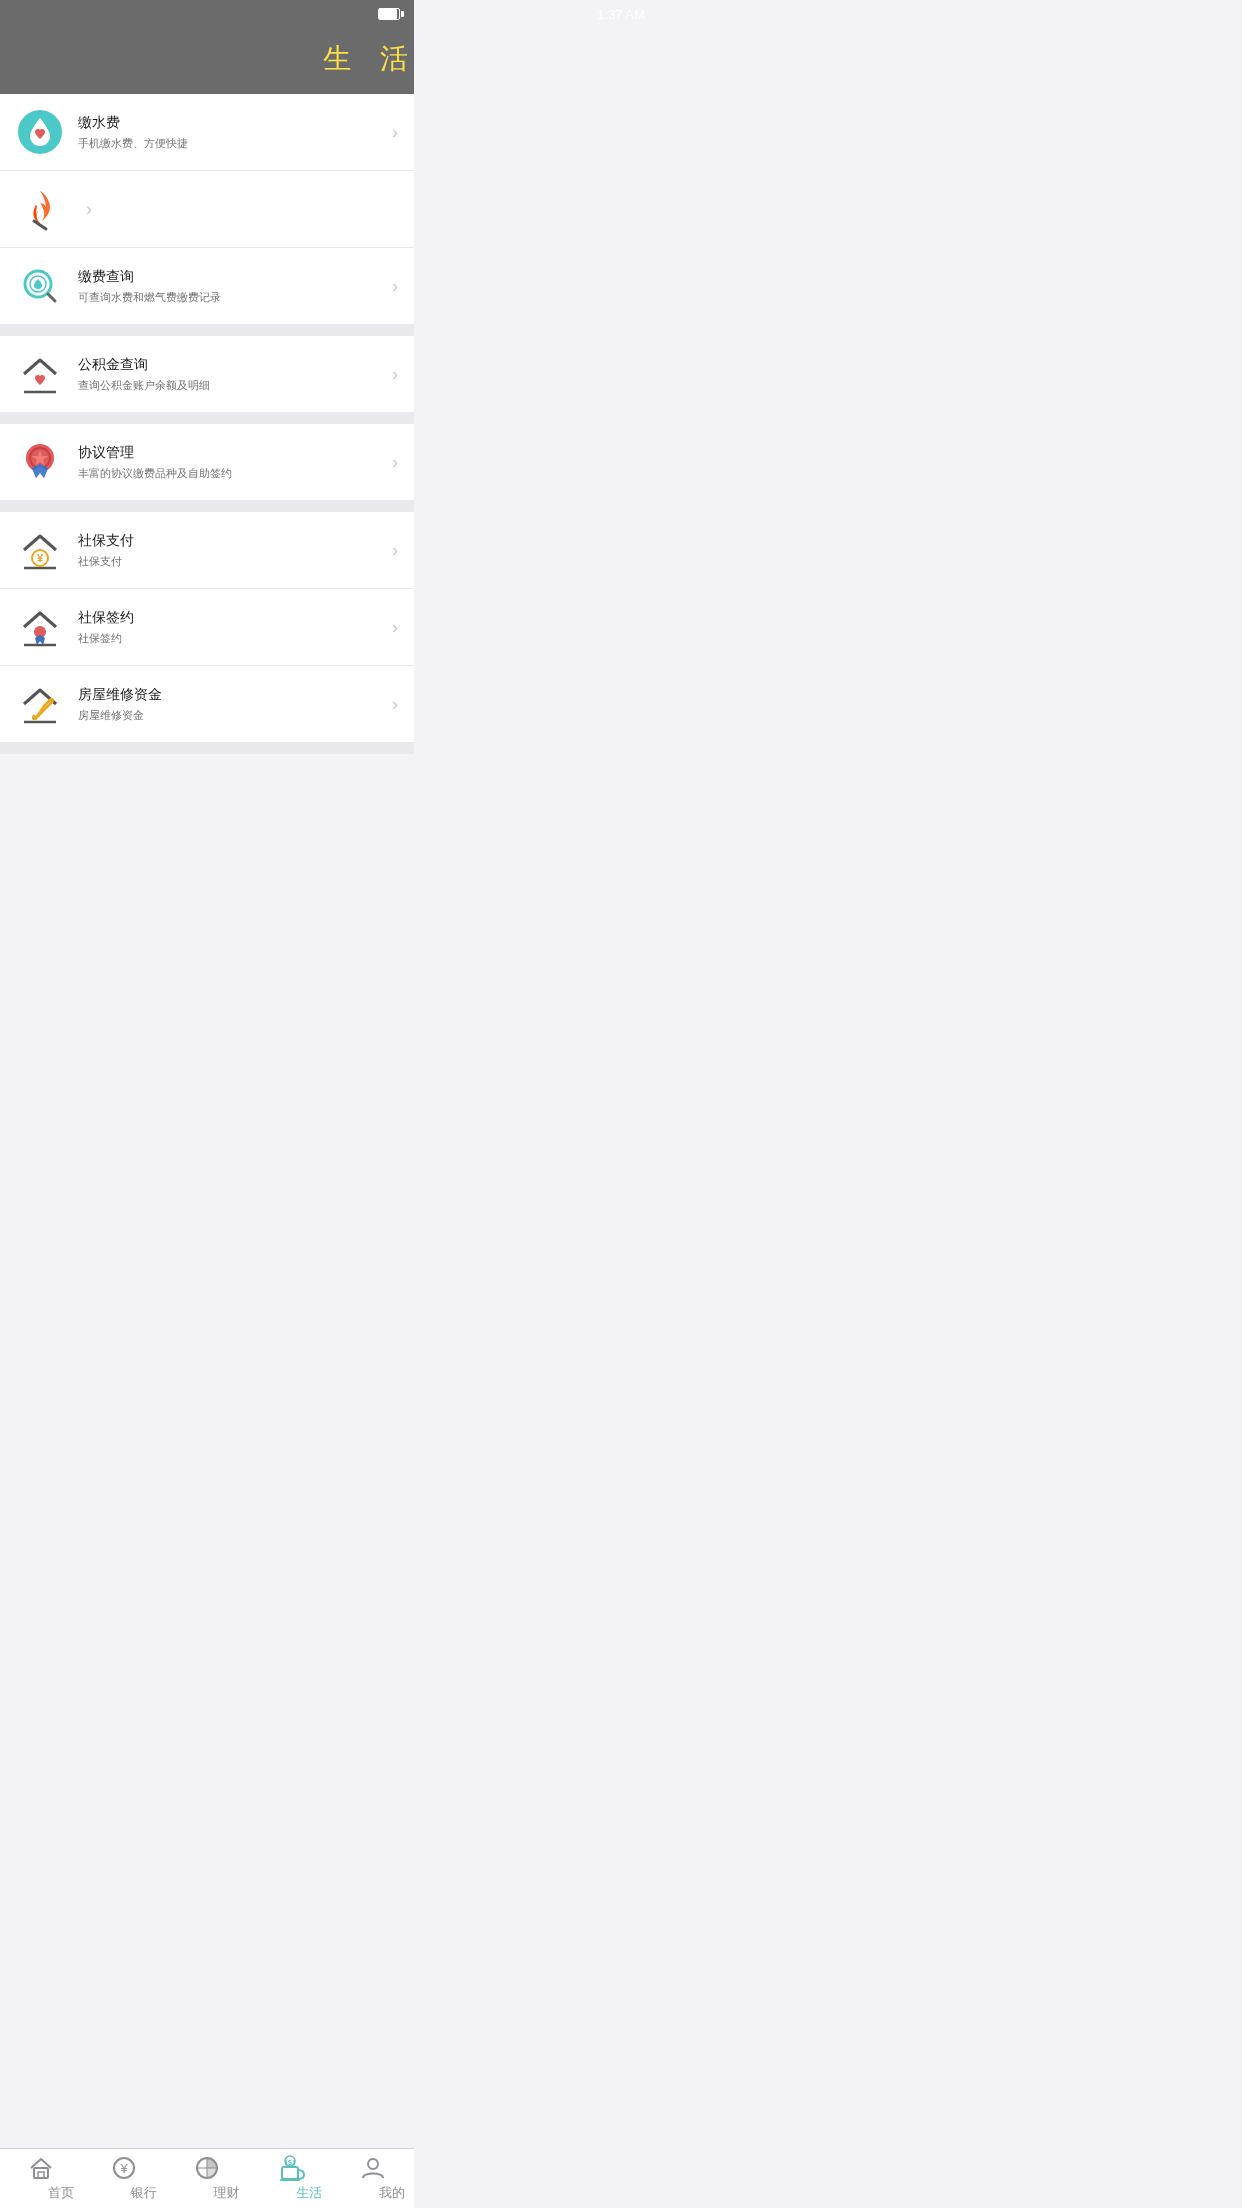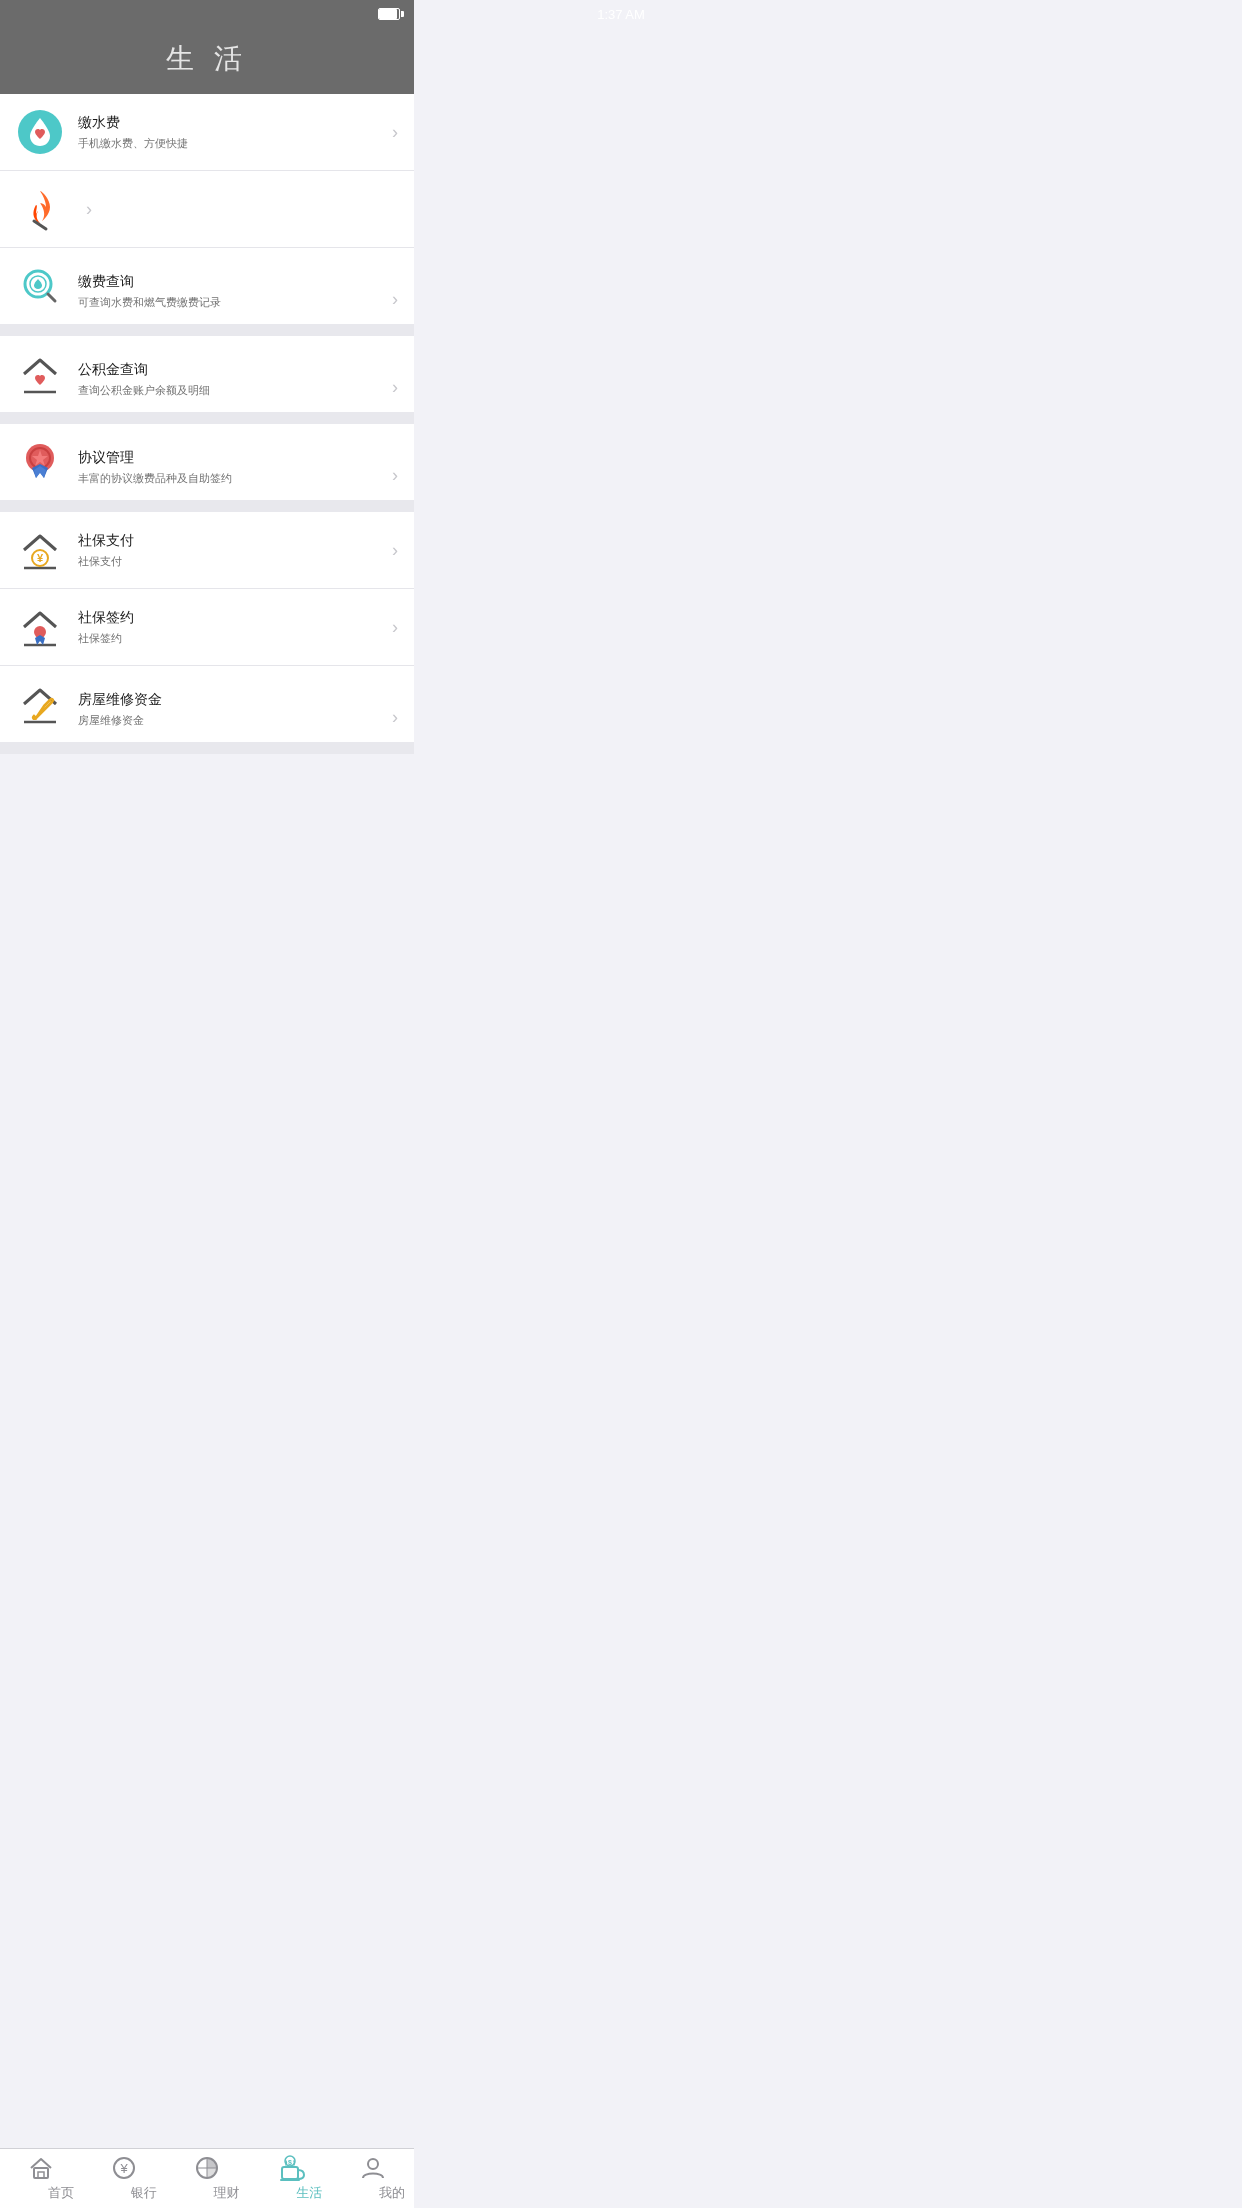--- a/index.html
+++ b/index.html
@@ -56,26 +56,27 @@
     .status-bar .battery-fill {
       width: 90%;
       height: 100%;
       background: white;
       border-radius: 1px;
     }
 
     
     .header {
       background: #6b6b6b;
-      color: #e5e5e5;
-      text-align: center;
+      color: #fde047;
+      text-align: right;
       padding: 12px 0 16px;
       font-size: 28px;
       letter-spacing: 6px;
       font-weight: 300;
+      font-family: Liberation Mono, monospace;
     }
 
     
     .section-divider {
       height: 12px;
       background: #e8e8ed;
     }
 
     
     .list-section {
@@ -87,21 +88,20 @@
       display: flex;
       align-items: center;
       padding: 14px 16px;
       background: white;
       border-bottom: 1px solid #e5e5ea;
       cursor: pointer;
       position: relative;
     }
     .list-item:last-child {
       border-bottom: none;
-      align-items: flex-end;
     }
 
     
     .item-icon {
       width: 48px;
       height: 48px;
       display: flex;
       align-items: center;
       justify-content: center;
       flex-shrink: 0;

